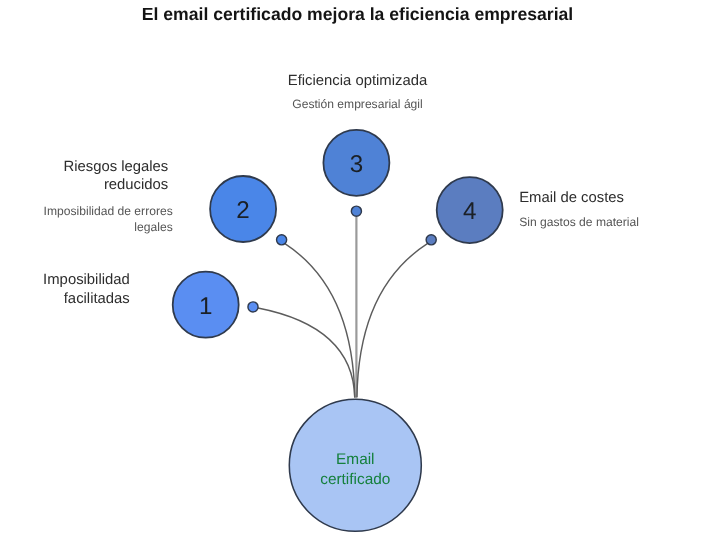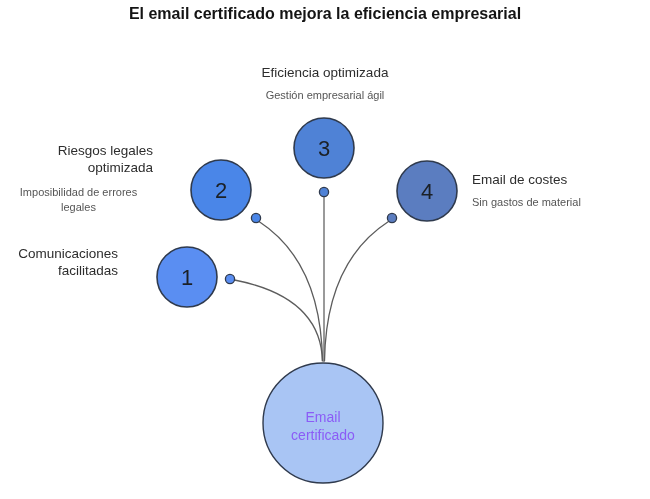--- a/index.html
+++ b/index.html
@@ -33,32 +33,32 @@
     fill: #1b2026;
     text-anchor: middle;
   }
   .label { position: absolute; white-space: pre-line; }
   .node-title { font-size: 13.5px; color: #2d2d2d; line-height: 1.28; }
   .node-sub   { font-size: 11px;   color: #555555; line-height: 1.32; }
 
   .n1-title { top: 245px; left: 0;     width: 118px; text-align: right; }
   .n1-sub   { top: 293px; left: 0;     width: 133px; text-align: right; }
   .n2-title { top: 142px; left: 0;     width: 153px; text-align: right; }
-  .n2-sub   { top: 185px; left: 0;     width: 157px; text-align: center; }
+  .n2-sub   { top: 185px; left: 0;     width: 157px; text-align: right; }
   .n3-title { top: 64px;  left: 175px; width: 300px; text-align: center; }
   .n3-sub   { top: 88px;  left: 175px; width: 300px; text-align: center; }
   .n4-title { top: 171px; left: 472px; width: 170px; text-align: left; }
   .n4-sub   { top: 195px; left: 472px; width: 170px; text-align: left; }
 
   .center-label {
     position: absolute;
     top: 409px; left: 243px; width: 160px;
     text-align: center;
     font-size: 14px;
-    color: #8b5cf6;
+    color: #15803d;
     line-height: 1.26;
     white-space: pre-line;
   }
 </style>
 </head>
 <body>
 
 <div class="canvas">
 
   <div class="main-title">El email certificado mejora la eficiencia empresarial</div>
@@ -81,25 +81,25 @@
     <circle class="node-circle" cx="221" cy="190" r="30" fill="#4a86e8"></circle>
     <circle class="node-circle" cx="324" cy="148" r="30" fill="#4f82d6"></circle>
     <circle class="node-circle" cx="427" cy="191" r="30" fill="#5b7dc0"></circle>
 
     <text class="num" x="187" y="285">1</text>
     <text class="num" x="221" y="198">2</text>
     <text class="num" x="324" y="156">3</text>
     <text class="num" x="427" y="199">4</text>
   </svg>
 
-  <div class="label node-title n1-title">Comunicaciones
+  <div class="label node-title n1-title">Imposibilidad
 facilitadas</div>
 
   <div class="label node-title n2-title">Riesgos legales
-optimizada</div>
+reducidos</div>
   <div class="label node-sub n2-sub">Imposibilidad de errores
 legales</div>
 
   <div class="label node-title n3-title">Eficiencia optimizada</div>
   <div class="label node-sub n3-sub">Gestión empresarial ágil</div>
 
   <div class="label node-title n4-title">Email de costes</div>
   <div class="label node-sub n4-sub">Sin gastos de material</div>
 
   <div class="center-label">Email

